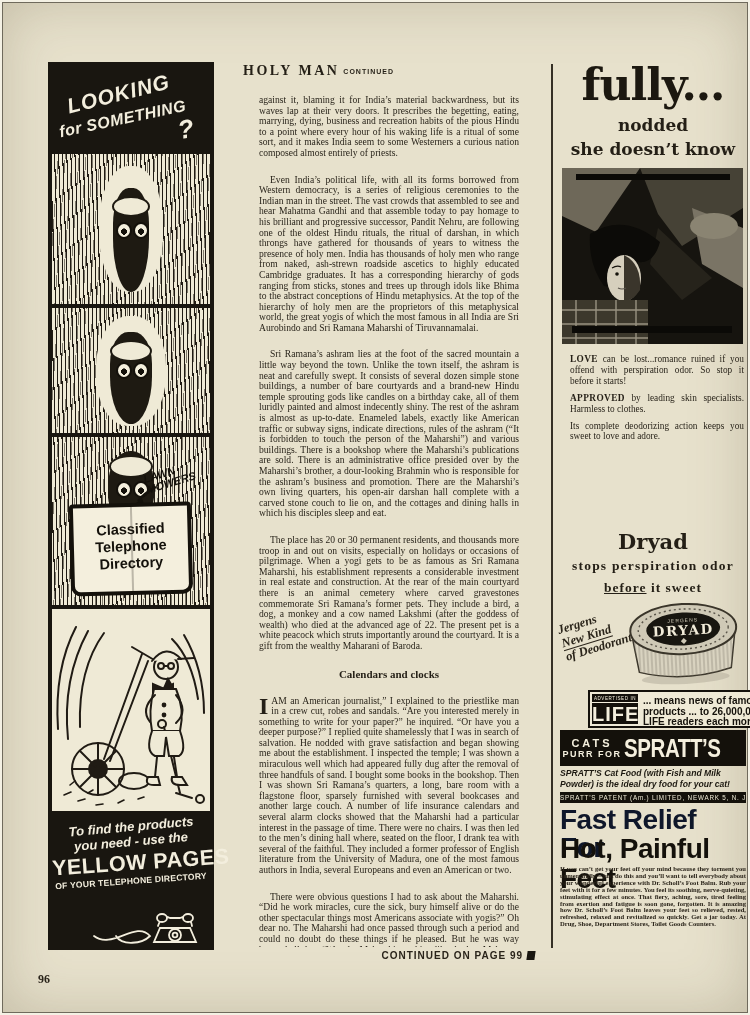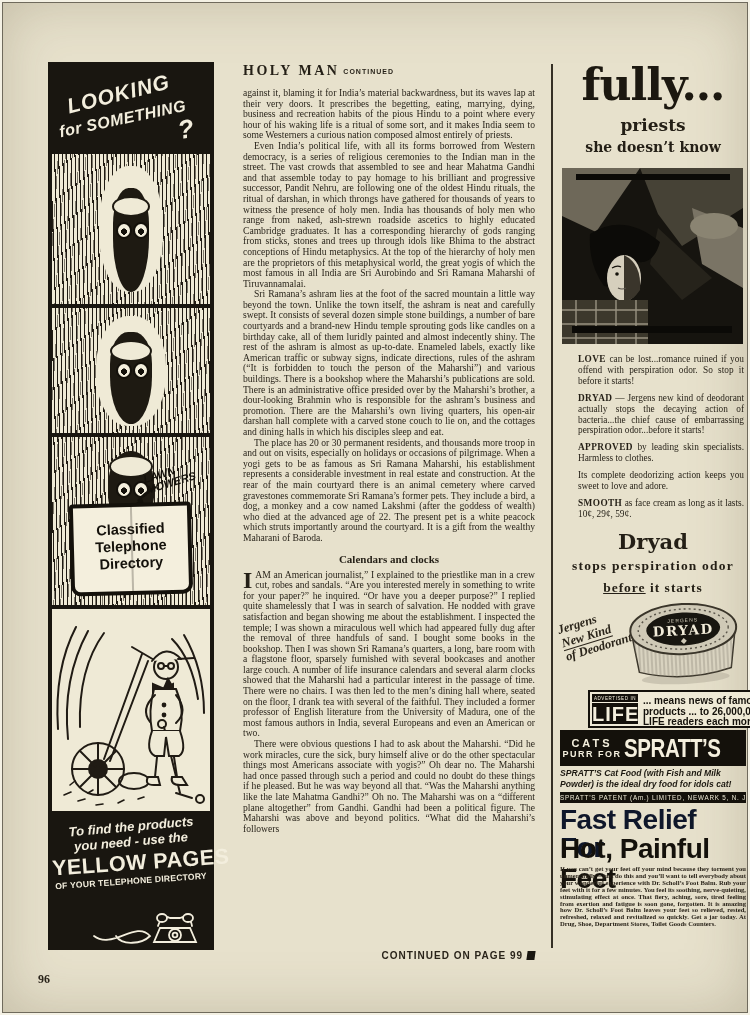--- a/index.html
+++ b/index.html
@@ -44,36 +44,36 @@
   .yf-s1{display:block;font-style:italic;font-weight:bold;font-size:13px;transform:rotate(-5deg);margin-top:8px;}
   .yf-s2{display:block;font-style:italic;font-weight:bold;font-size:13px;transform:rotate(-5deg);}
   .yf-big{display:block;font-weight:bold;font-size:21.5px;letter-spacing:.5px;transform:rotate(-4deg);margin-top:2px;white-space:nowrap;}
   .yf-small{display:block;font-weight:bold;font-size:8.6px;letter-spacing:.2px;transform:rotate(-4deg);white-space:nowrap;}
   .phone-svg{position:absolute;right:6px;bottom:2px;}
   .folio{position:absolute;left:38px;top:972px;font-size:12px;font-weight:bold;color:#2a241a;}
   
   .article{position:absolute;left:243px;top:63px;width:292px;height:884px;overflow:hidden;}
   .art-head{font-size:14px;font-weight:bold;letter-spacing:2.5px;margin:0 0 9px 0;}
   .art-head .cont{font-size:7px;letter-spacing:1px;font-family:"Liberation Sans",sans-serif;margin-left:4px;vertical-align:1px;}
-  .article p{margin:0;font-size:9.6px;line-height:10.6px;text-align:justify;}
+  .article p{margin:16px;font-size:9.6px;line-height:10.6px;text-align:justify;}
   .article p.ind{text-indent:11px;}
   .subhead{font-size:11px;font-weight:bold;text-align:center;margin:9px 0 5px 0;}
   .dropcap{float:left;font-size:24px;line-height:19px;font-weight:bold;margin:1px 3px 0 0;}
   .continued{position:absolute;left:243px;top:950px;width:292px;text-align:right;font-family:"Liberation Sans",sans-serif;font-weight:bold;font-size:10px;letter-spacing:1px;color:#2a241a;}
   .flag{display:inline-block;width:8px;height:9px;background:#191610;transform:skewX(-8deg);margin-left:4px;vertical-align:-1px;}
   .vrule{position:absolute;left:551px;top:64px;width:1.5px;height:884px;background:#353025;}
   
   .rc{position:absolute;left:560px;top:62px;width:186px;height:945px;}
   .rc > div{position:absolute;left:0;width:100%;box-sizing:border-box;}
   .alone{top:0;text-align:center;font-family:"DejaVu Serif",serif;font-weight:bold;font-size:44px;line-height:46px;letter-spacing:-1px;color:#1c1810;}
   .because{top:53px;text-align:center;font-family:"DejaVu Serif",serif;font-weight:bold;font-size:17px;}
-  .she{top:77px;text-align:center;font-family:"DejaVu Serif",serif;font-weight:bold;font-size:14px;}
+  .she{top:77px;text-align:center;font-family:"DejaVu Serif",serif;font-weight:bold;font-size:17px;}
   .photo{top:106px;left:2px !important;width:181px !important;height:176px;background:#16140f;}
   .dparas{top:292px;padding:0 2px;}
-  .dparas p{margin:0 0 6px 16px;font-size:9.3px;line-height:10.9px;text-align:justify;}
+  .dparas p{margin:0 0 6px 8px;font-size:9.3px;line-height:10.9px;text-align:justify;}
   .dparas b{letter-spacing:.4px;}
   .slog1{top:467px;text-align:center;font-family:"DejaVu Serif",serif;font-weight:bold;font-size:21px;}
   .slog2{top:496px;text-align:center;font-weight:bold;font-size:13.5px;letter-spacing:1.2px;white-space:nowrap;}
   .slog3{top:518px;text-align:center;font-weight:bold;font-size:13.5px;letter-spacing:1px;}
   .slog3 u{text-decoration:underline;}
   .script{top:548px;width:86px !important;font-style:italic;font-weight:bold;font-size:12.5px;line-height:14px;transform:rotate(-17deg);color:#2a241a;}
   .script .u{border-bottom:1.5px solid #2a241a;}
   .jarbox{top:534px;left:62px !important;width:124px !important;height:96px;}
   .liferow{top:628px;height:38px;border:2px solid #14110b;background:#efead6;display:flex;align-items:stretch;padding:2px;margin-left:28px;}
   .lifelogo{width:46px;background:#14110b;color:#f4efdd;text-align:center;font-family:"Liberation Sans",sans-serif;}
@@ -214,21 +214,21 @@
     <h2 class="subhead">Calendars and clocks</h2>
     <p><span class="dropcap">I</span><span>AM an American journalist,” I explained to the priestlike man in a crew cut, robes and sandals. “Are you interested merely in something to write for your paper?” he inquired. “Or have you a deeper purpose?” I replied quite shamelessly that I was in search of salvation. He nodded with grave satisfaction and began showing me about the establishment. I inspected the temple; I was shown a miraculous well which had appeared fully dug after the removal of three handfuls of sand. I bought some books in the bookshop. Then I was shown Sri Ramana’s quarters, a long, bare room with a flagstone floor, sparsely furnished with several bookcases and another large couch. A number of life insurance calendars and several alarm clocks showed that the Maharshi had a particular interest in the passage of time. There were no chairs. I was then led to the men’s dining hall where, seated on the floor, I drank tea with several of the faithful. They included a former professor of English literature from the University of Madura, one of the most famous authors in India, several Europeans and even an American or two.</span></p>
     <p class="ind">There were obvious questions I had to ask about the Maharshi. “Did he work miracles, cure the sick, bury himself alive or do the other spectacular things most Americans associate with yogis?” Oh dear no. The Maharshi had once passed through such a period and could no doubt do these things if he pleased. But he was way beyond all that. “Was the Maharshi anything like the late Mahatma Gandhi?” Oh no. The Maharshi was on a “different plane altogether” from Gandhi. Gandhi had been a political figure. The Maharshi was above and beyond politics. “What did the Maharshi’s followers</p>
   </main>
   <div class="continued"><span>CONTINUED ON PAGE 99</span><span class="flag"></span></div>
 
   <div class="vrule"></div>
 
   <section class="rc">
     <div class="alone">fully...</div>
-    <div class="because">priests</div>
+    <div class="because">nodded</div>
     <div class="she">she doesn’t know</div>
 
     <div class="photo">
       <svg width="181" height="176" viewBox="0 0 181 176">
         <rect width="181" height="176" fill="#16140f"></rect>
         <polygon points="0,0 78,0 34,64 0,48" fill="#6e6859"></polygon>
         <polygon points="78,0 181,0 181,40 120,78 96,46" fill="#464236"></polygon>
         <polygon points="130,40 181,60 181,120 140,96" fill="#7a7465"></polygon>
         <polygon points="96,60 150,110 120,132 88,96" fill="#26231b"></polygon>
         <ellipse cx="152" cy="58" rx="24" ry="13" fill="#8a8472"></ellipse>
@@ -242,29 +242,27 @@
         <rect x="0" y="132" width="86" height="44" fill="#3c382c"></rect>
         <g stroke="#c9c2ae" stroke-width="1.4" opacity=".65">
           <path d="M0,142 H86 M0,156 H86 M0,170 H86 M14,132 V176 M34,132 V176 M54,132 V176 M74,132 V176"></path>
         </g>
         <rect x="10" y="158" width="160" height="7" fill="#0b0a07"></rect>
       </svg>
     </div>
 
     <div class="dparas">
       <p><b>LOVE</b><span> can be lost...romance ruined if you offend with perspiration odor. So stop it before it starts!</span></p>
-      <p><b>DRYAD</b><span> — Jergens new kind of deodorant actually stops the decaying action of bacteria...the chief cause of embarrassing perspiration odor...before it starts!</span></p>
       <p><b>APPROVED</b><span> by leading skin specialists. Harmless to clothes.</span></p>
       <p><b></b><span>Its complete deodorizing action keeps you sweet to love and adore.</span></p>
-      <p><b>SMOOTH</b><span> as face cream as long as it lasts. 10¢, 29¢, 59¢.</span></p>
     </div>
 
     <div class="slog1">Dryad</div>
     <div class="slog2">stops perspiration odor</div>
-    <div class="slog3"><u>before</u><span> it starts</span></div>
+    <div class="slog3"><u>before</u><span> it sweet</span></div>
 
     <div class="script">
       <span>Jergens</span><br>
       <span class="u">New Kind</span><br>
       <span>of Deodorant</span>
     </div>
 
     <div class="jarbox">
       <svg width="124" height="96" viewBox="0 0 124 96" style="transform:rotate(-3deg);">
         <defs>
@@ -296,21 +294,21 @@
       </div>
     </div>
 
     <div class="sprattsbox">
       <div class="cats">
         <span class="c1">CATS</span>
         <span class="c2">PURR FOR</span>
       </div>
       <div class="sprattslogo">SPRATT’S</div>
     </div>
-    <div class="caption">SPRATT’S Cat Food (with Fish and Milk Powder) is the ideal dry food for idols cat!</div>
+    <div class="caption">SPRATT’S Cat Food (with Fish and Milk Powder) is the ideal dry food for your cat!</div>
     <div class="patent">SPRATT’S PATENT (Am.) LIMITED, NEWARK 5, N. J.</div>
 
     <div class="fr1">Fast Relief For</div>
     <div class="fr2">Hot, Painful Feet</div>
     <div class="schollsbody">If you can’t get your feet off your mind because they torment you unmercifully—just do this and you’ll want to tell everybody about your wonderful experience with Dr. Scholl’s Foot Balm. Rub your feet with it for a few minutes. You feel its soothing, nerve-quieting, stimulating effect at once. That fiery, aching, sore, tired feeling from exertion and fatigue is soon gone, forgotten. It is amazing how Dr. Scholl’s Foot Balm leaves your feet so relieved, rested, refreshed, relaxed and revitalized so quickly. Get a jar today. At Drug, Shoe, Department Stores, Toilet Goods Counters.</div>
   </section>
 
 </div>
 
 </body></html>

